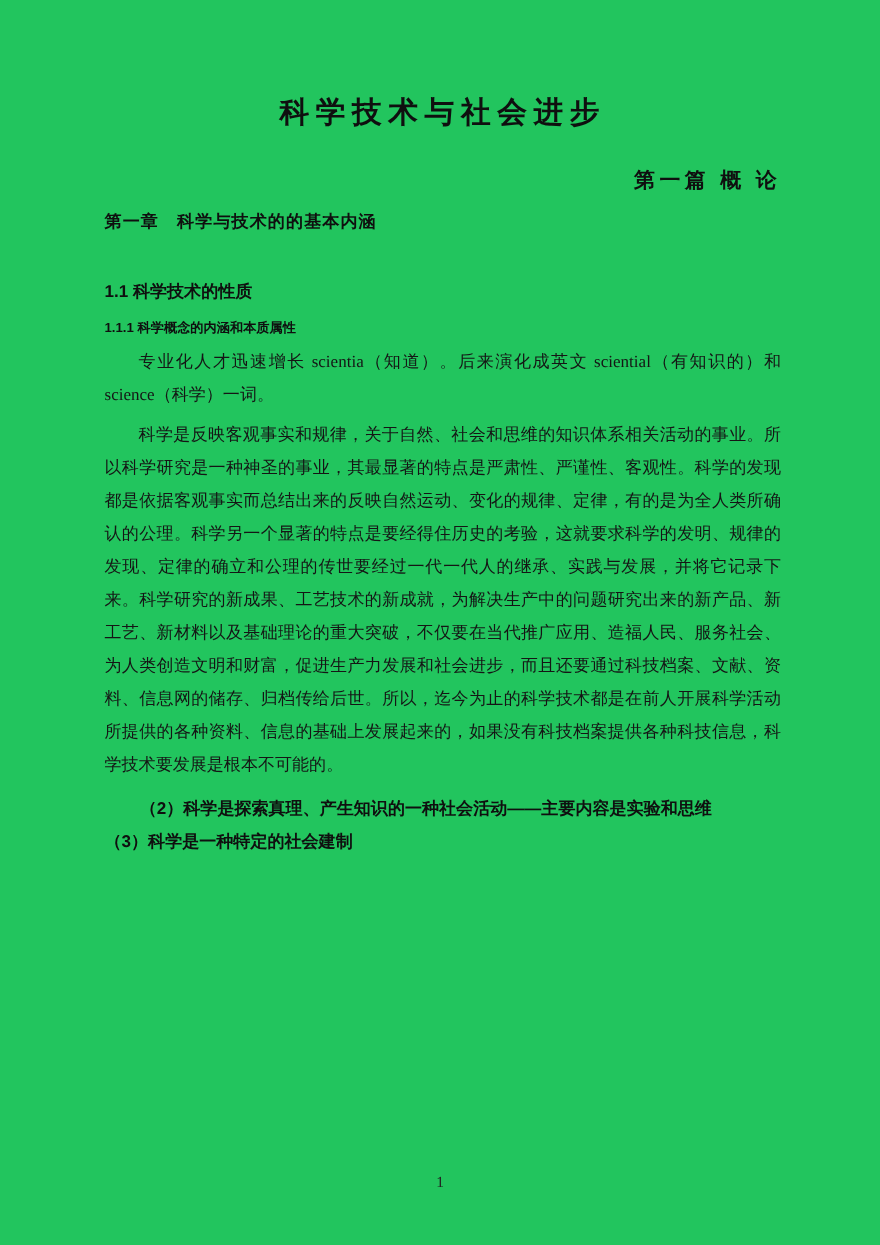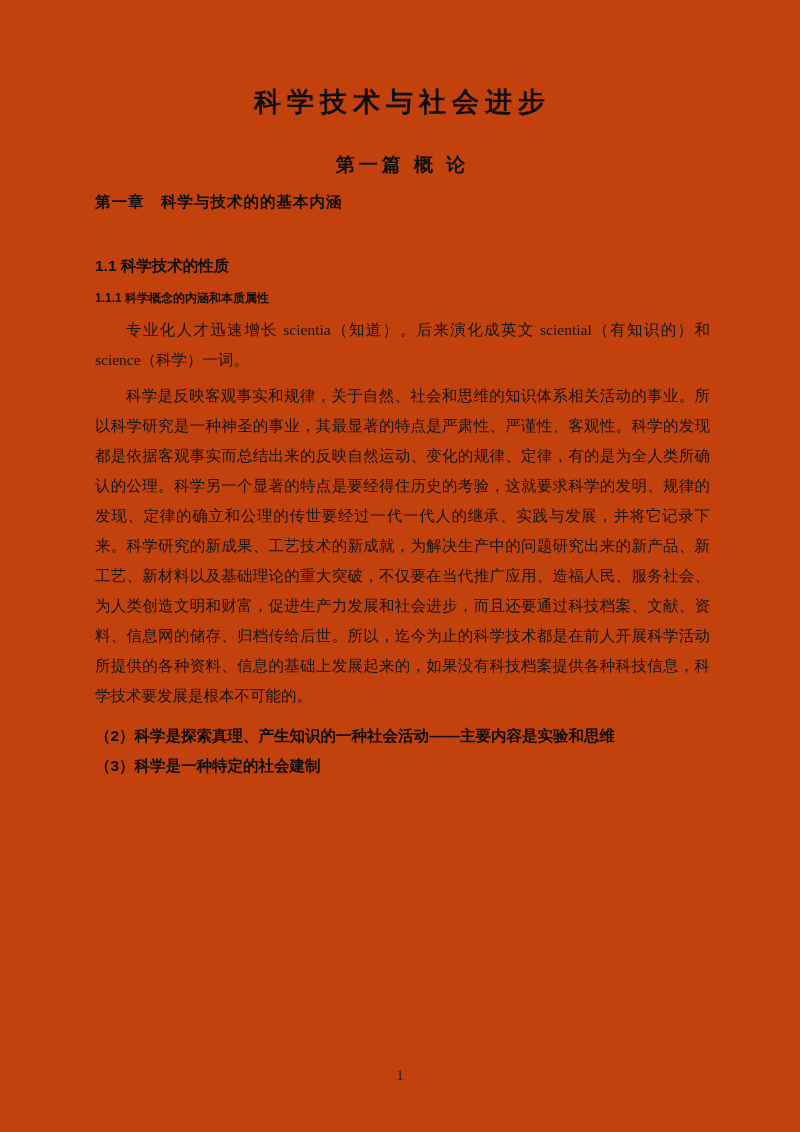--- a/index.html
+++ b/index.html
@@ -4,21 +4,21 @@
 <style>
   html, body {
     margin: 0;
     padding: 0;
     background: #ffffff;
   }
   .page {
     position: relative;
     width: 800px;
     height: 1132px;
-    background: #c2410c;
+    background: #22c55e;
     box-sizing: border-box;
     padding: 84px 90px 0 95px;
     color: #111111;
     overflow: hidden;
   }
   .doc-title {
     margin: 0;
     font-family: "Liberation Sans", "DejaVu Sans", sans-serif;
     font-weight: bold;
     font-size: 27px;
@@ -26,21 +26,21 @@
     text-align: center;
     letter-spacing: 6px;
     color: #0f0f0f;
   }
   .part-heading {
     margin: 32px 0 0 0;
     font-family: "Liberation Sans", "DejaVu Sans", sans-serif;
     font-weight: bold;
     font-size: 19px;
     line-height: 26px;
-    text-align: center;
+    text-align: right;
     letter-spacing: 4px;
     color: #0f0f0f;
   }
   .chapter-heading {
     margin: 13px 0 0 0;
     font-family: "Liberation Sans", "DejaVu Sans", sans-serif;
     font-weight: bold;
     font-size: 15.5px;
     line-height: 22px;
     text-align: left;
@@ -67,20 +67,21 @@
   .point-heading {
     margin: 8px 0 0 0;
     font-family: "Liberation Sans", "DejaVu Sans", sans-serif;
     font-weight: bold;
     font-size: 15.5px;
     line-height: 22px;
     color: #0f0f0f;
   }
   .point-heading.spaced {
     margin-top: 14px;
+    margin-left: 32px;
   }
   .body-para {
     margin: 6px 0 0 0;
     font-family: "Liberation Serif", "DejaVu Serif", serif;
     font-size: 15.5px;
     line-height: 30px;
     text-align: justify;
     text-indent: 2em;
     color: #151515;
   }

